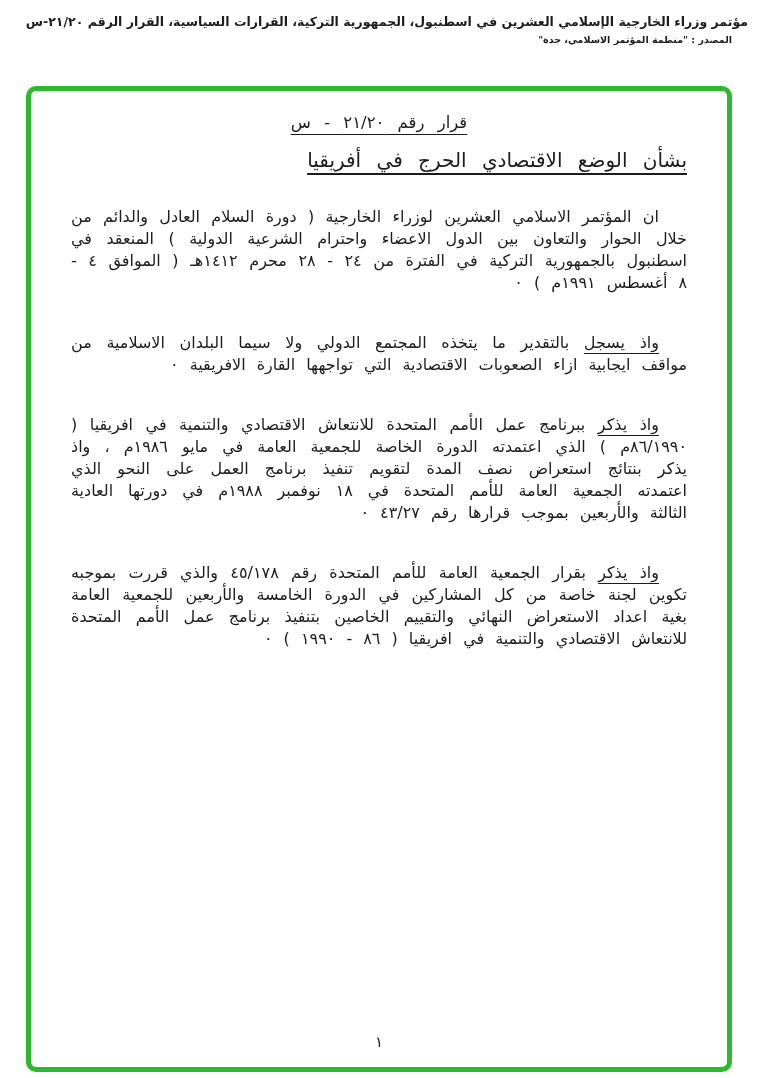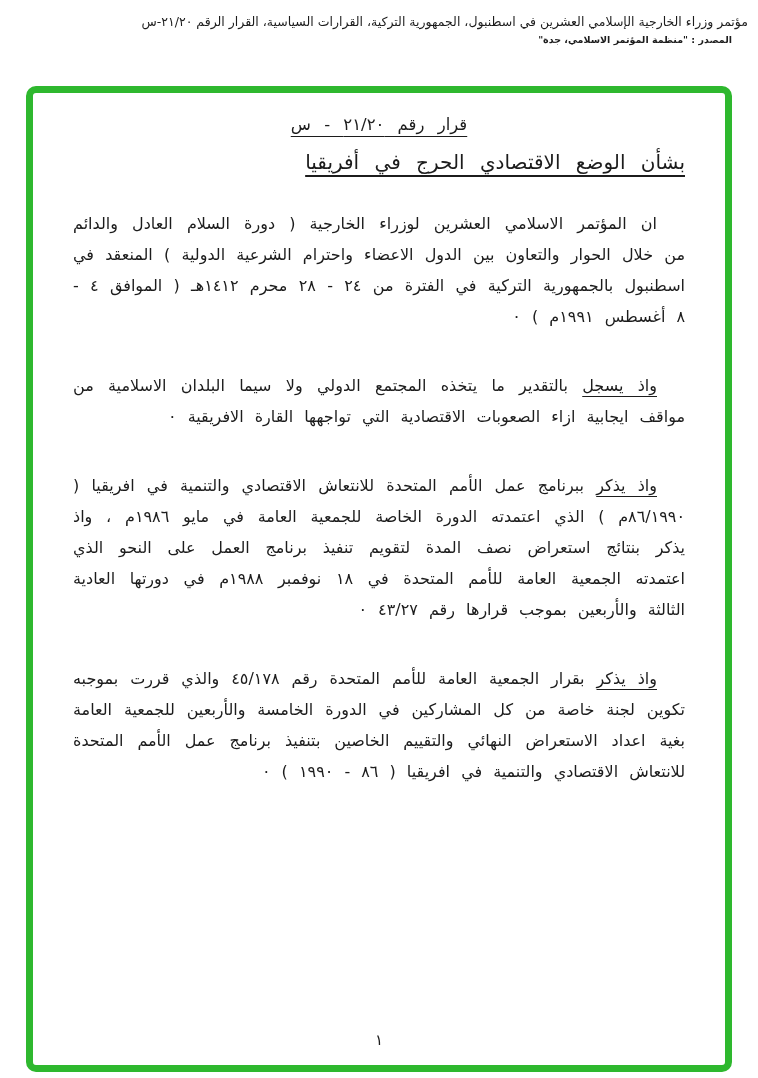--- a/index.html
+++ b/index.html
@@ -7,28 +7,28 @@
   body {
     width: 758px; height: 1078px;
     font-family: "DejaVu Sans", sans-serif;
     color: #1c1c1c;
     direction: rtl;
     overflow: hidden;
   }
   .page { position: relative; width: 758px; height: 1078px; background: #ffffff; }
 
   .header { padding: 14px 10px 0 10px; text-align: right; }
-  .header-title { font-size: 12.5px; font-weight: normal; letter-spacing: 0.2px; white-space: nowrap; }
+  .header-title { font-size: 12.5px; font-weight: bold; letter-spacing: 0.2px; white-space: nowrap; }
   .header-source { font-size: 9.5px; font-weight: bold; margin-top: 5px; padding-right: 16px; }
 
   .frame {
     position: absolute;
     top: 86px; right: 26px;
     width: 706px; height: 986px;
-    border: 7px solid #8b5cf6;
+    border: 5px solid #8b5cf6;
     border-radius: 10px;
     background: #ffffff;
     padding: 18px 40px 0 40px;
   }
 
   .doc-title {
     text-align: center;
     font-size: 16.5px;
     word-spacing: 8px;
     letter-spacing: 0.5px;
@@ -42,21 +42,21 @@
     word-spacing: 9px;
     letter-spacing: 0.5px;
     text-decoration: underline;
     text-underline-offset: 6px;
     margin-top: 16px;
   }
 
   .doc-body { margin-top: 34px; }
   .para {
     font-size: 16px;
-    line-height: 31px;
+    line-height: 22px;
     text-align: justify;
     word-spacing: 6px;
     letter-spacing: 0.3px;
     text-indent: 28px;
     margin: 0 0 38px 0;
   }
   .para .lead {
     text-decoration: underline;
     text-underline-offset: 5px;
   }

